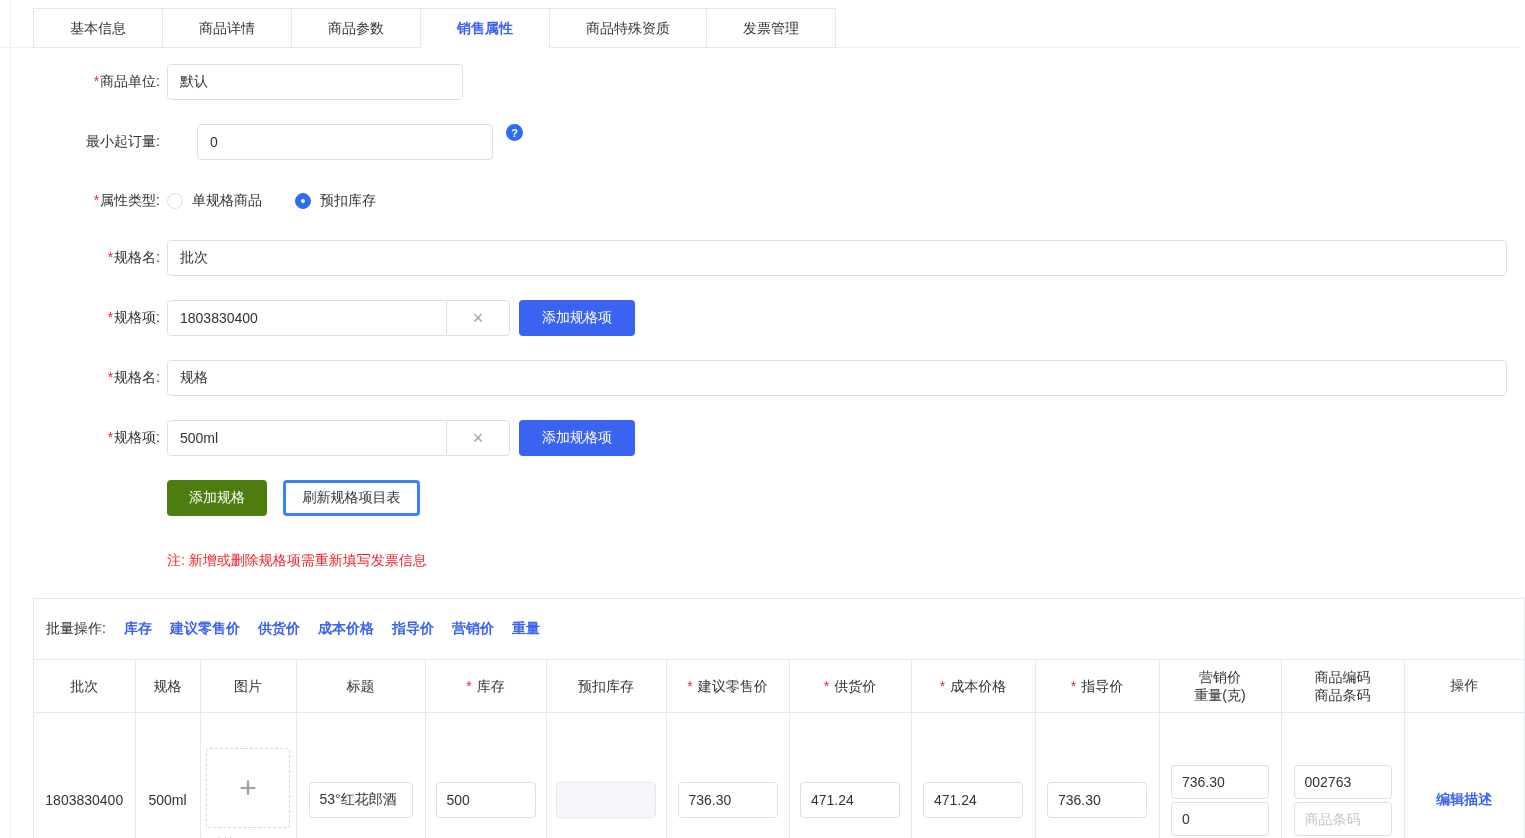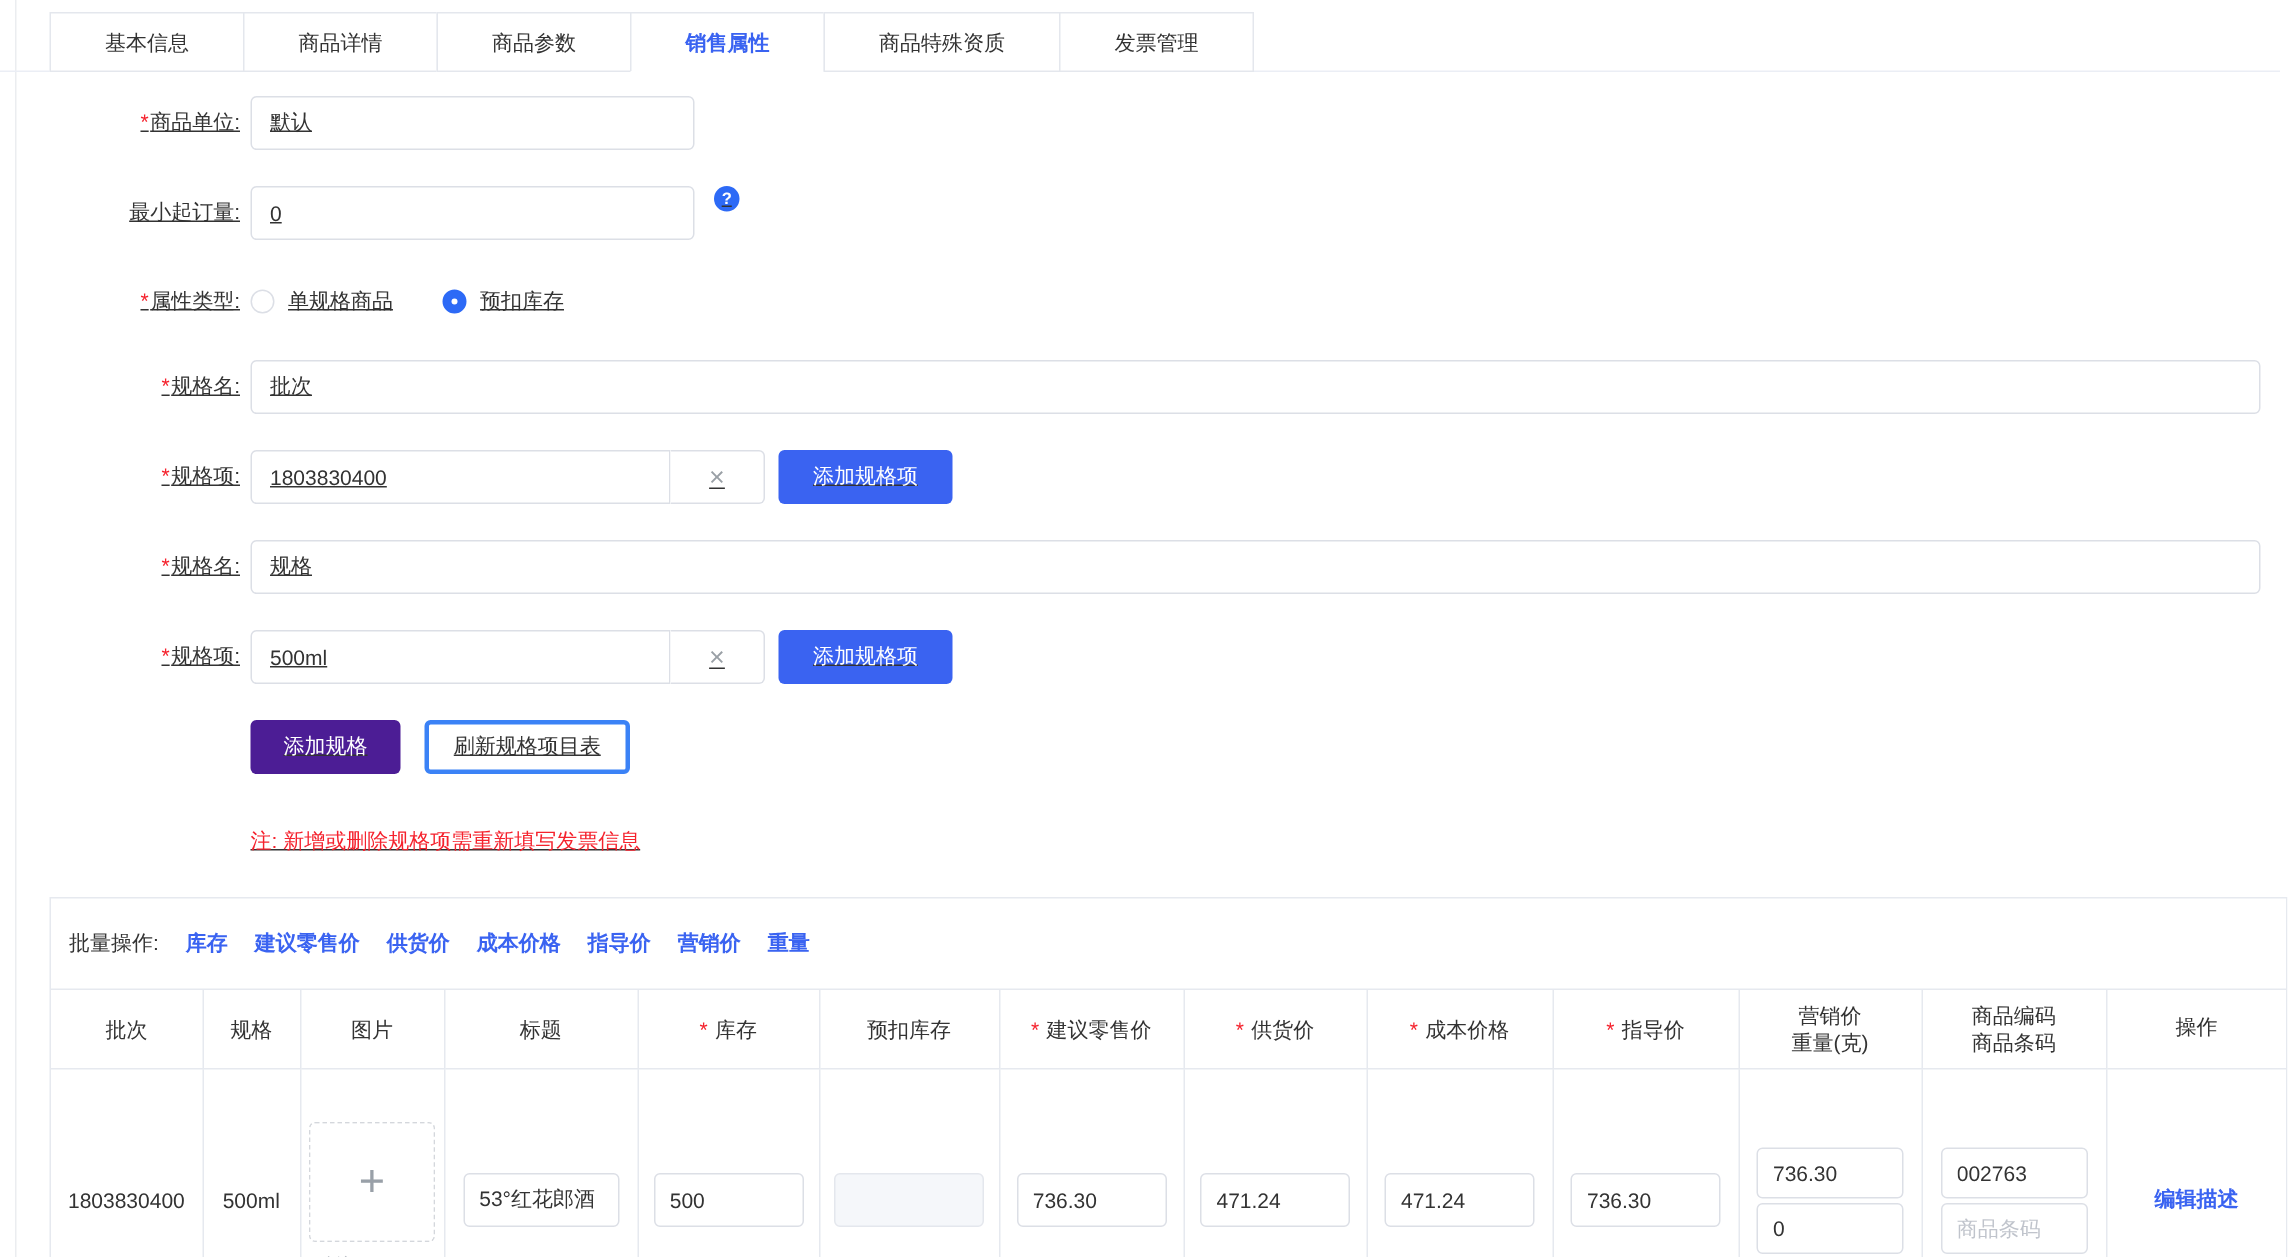--- a/index.html
+++ b/index.html
@@ -10,21 +10,21 @@
 
   
   .tabbar-line { position: absolute; top: 47px; left: 0; width: 1520px; height: 1px; background: #ebeef5; z-index: 1; }
   .tabbar { display: flex; padding-top: 8px; margin-left: 33px; position: relative; z-index: 2; }
   .tab { height: 40px; line-height: 38px; padding: 0 36px; background: #fff; border: 1px solid #e4e7ed;
          color: #333; cursor: pointer; }
   .tab + .tab { margin-left: -1px; }
   .tab.active { color: #3a63f1; font-weight: bold; border-bottom-color: #fff; }
 
   
-  .form { margin-left: 33px; margin-top: 16px; text-decoration: underline; }
+  .form { margin-left: 33px; margin-top: 16px; }
   .frow { display: flex; align-items: center; margin-bottom: 24px; }
   .flabel { width: 127px; text-align: right; color: #333; flex: none; }
   .req { color: #f5222d; margin-right: 1px; }
   .fctrl { margin-left: 7px; display: flex; align-items: flex-start; }
   input { font-family: "Liberation Sans", "DejaVu Sans", sans-serif; font-size: 14px; color: #333; outline: none; }
   .inp { height: 36px; border: 1px solid #dcdfe6; border-radius: 4px; padding: 0 12px; background: #fff; }
   .inp-md { width: 296px; }
   .inp-wide { width: 1340px; }
   .inp-spec { width: 280px; border-top-right-radius: 0; border-bottom-right-radius: 0; }
   .clear-box { width: 63px; height: 36px; border: 1px solid #dcdfe6; border-left: none; border-radius: 0 4px 4px 0;
@@ -33,21 +33,21 @@
           display: flex; align-items: center; justify-content: center; margin-left: 13px; cursor: pointer; }
 
   .radio-opt { display: flex; align-items: center; margin-right: 33px; cursor: pointer; }
   .radio { width: 16px; height: 16px; border-radius: 50%; border: 1px solid #dcdfe6; background: #fff; margin-right: 9px; flex: none; position: relative; }
   .radio.checked { background: #2d6af6; border-color: #2d6af6; }
   .radio.checked::after { content: ""; position: absolute; left: 5px; top: 5px; width: 4px; height: 4px; border-radius: 50%; background: #fff; }
 
   .btn { height: 36px; border-radius: 4px; font-size: 14px; cursor: pointer; border: none;
          font-family: "Liberation Sans", "DejaVu Sans", sans-serif; }
   .btn-primary { background: #3a63f1; color: #fff; width: 116px; margin-left: 9px; }
-  .btn-disabled { background: #4c1d95; color: #fff; width: 100px; }
+  .btn-disabled { background: #4d7c0f; color: #fff; width: 100px; }
   .btn-plain { background: #fff; color: #333; border: 3px solid #3b82f6; width: 137px; margin-left: 16px; }
   .row-buttons { margin-left: 134px; margin-bottom: 36px; display: flex; }
   .note { margin-left: 134px; color: #f5222d; margin-bottom: 28px; margin-top: 36px; }
 
   
   .tbl-wrap { margin-left: 33px; width: 1492px; border: 1px solid #e6e9ef; }
   .batch-bar { height: 61px; display: flex; align-items: center; padding-left: 12px; border-bottom: 1px solid #e6e9ef; }
   .batch-label { color: #333; margin-right: 18px; }
   .batch-link { color: #3a63f1; margin-right: 18px; cursor: pointer; text-decoration: none; font-weight: bold; }
   table { border-collapse: collapse; width: 100%; table-layout: fixed; }
@@ -85,21 +85,21 @@
 
 <div class="form">
 
   <div class="frow">
     <div class="flabel"><span class="req">*</span><span>商品单位:</span></div>
     <div class="fctrl">
       <input class="inp inp-md" value="默认" style="">
     </div>
   </div>
 
-  <div class="frow" style="margin-bottom:32px;">
+  <div class="frow" style="margin-bottom:32px;gap:30px;">
     <div class="flabel"><span>最小起订量:</span></div>
     <div class="fctrl">
       <input class="inp inp-md" value="0" style="">
       <span class="help">?</span>
     </div>
   </div>
 
   <div class="frow" style="margin-bottom:30px;">
     <div class="flabel"><span class="req">*</span><span>属性类型:</span></div>
     <div class="fctrl">

